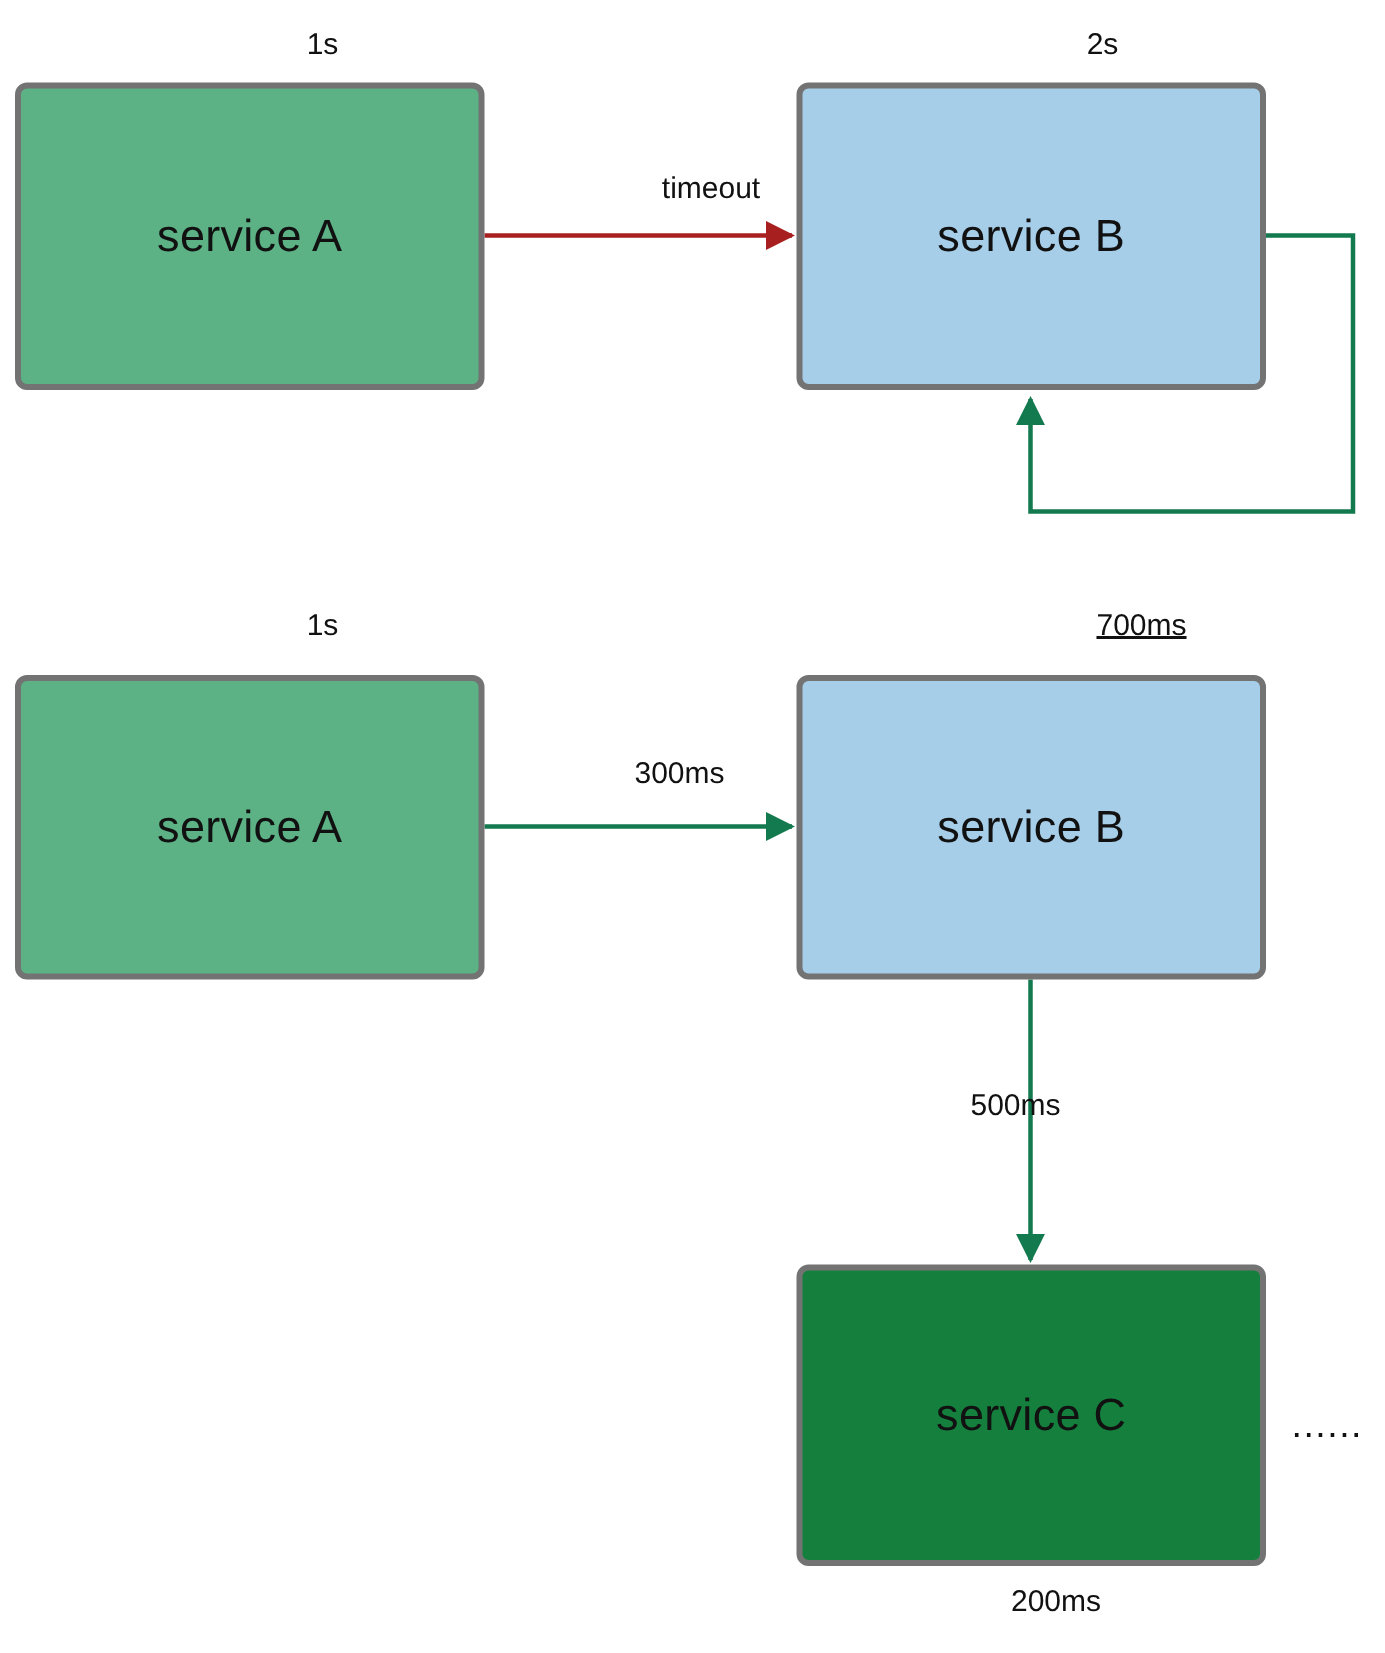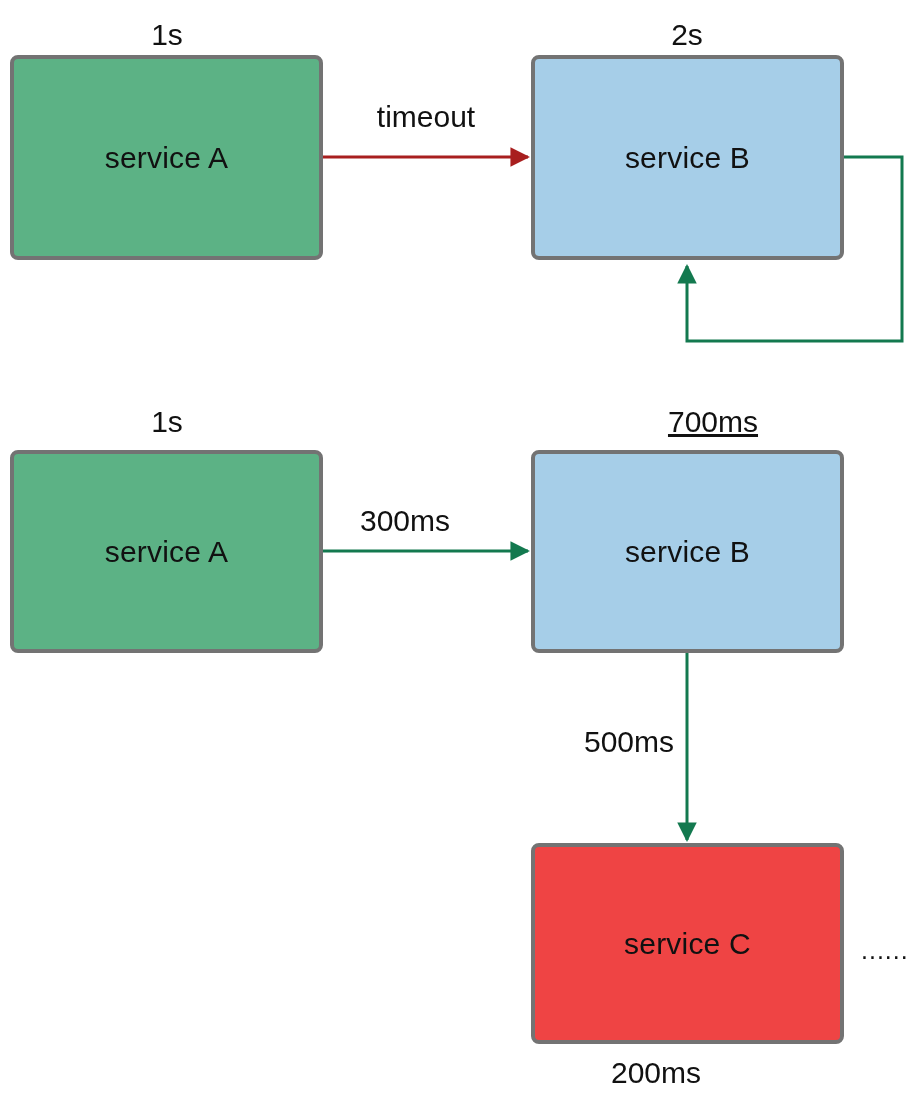--- a/index.html
+++ b/index.html
@@ -33,24 +33,25 @@
     font-size: 30px;
     font-weight: 400;
     color: #111111;
     letter-spacing: 0.2px;
     line-height: 1;
     white-space: nowrap;
   }
   
   .cap {
     position: absolute;
-    font-size: 30px;
+    font-size: 20px;
     color: #111111;
     line-height: 1;
     white-space: nowrap;
+    margin-left: 48px;
   }
   .cap-center {
     transform: translateX(-50%);
     text-align: center;
   }
   .section-title {
     position: absolute;
     font-size: 25px;
     color: #111111;
     line-height: 1;
@@ -103,40 +104,40 @@
   <div class="node" style="left:10px; top:55px; width:313px; height:205px; background:#5cb285;">
     <span class="node-label">service A</span>
   </div>
 
   <div class="cap cap-center" style="left:687px; top:20px;">2s</div>
 
   <div class="node" style="left:531px; top:55px; width:313px; height:205px; background:#a6cee8;">
     <span class="node-label">service B</span>
   </div>
 
-  <div class="cap cap-center" style="left:426px; top:102px;">timeout</div>
+  <div class="cap cap-center" style="left:426px; top:116px;">timeout</div>
 
 
   <div class="cap cap-center" style="left:167px; top:407px;">1s</div>
 
   <div class="node" style="left:10px; top:450px; width:313px; height:203px; background:#5cb285;">
     <span class="node-label">service A</span>
   </div>
 
   <div class="cap cap-center" style="left:713px; top:407px;text-decoration:underline;">700ms</div>
 
   <div class="node" style="left:531px; top:450px; width:313px; height:203px; background:#a6cee8;">
     <span class="node-label">service B</span>
   </div>
 
   <div class="cap cap-center" style="left:405px; top:506px;">300ms</div>
 
   <div class="cap cap-center" style="left:629px; top:727px;">500ms</div>
 
-  <div class="node" style="left:531px; top:843px; width:313px; height:201px; background:#ef4444;">
+  <div class="node" style="left:531px; top:843px; width:313px; height:201px; background:#15803d;">
     <span class="node-label">service C</span>
   </div>
 
   <div class="dots" style="left:861px; top:938px;">......</div>
 
   <div class="cap cap-center" style="left:656px; top:1058px;">200ms</div>
 
 </div>
 
 </body></html>

